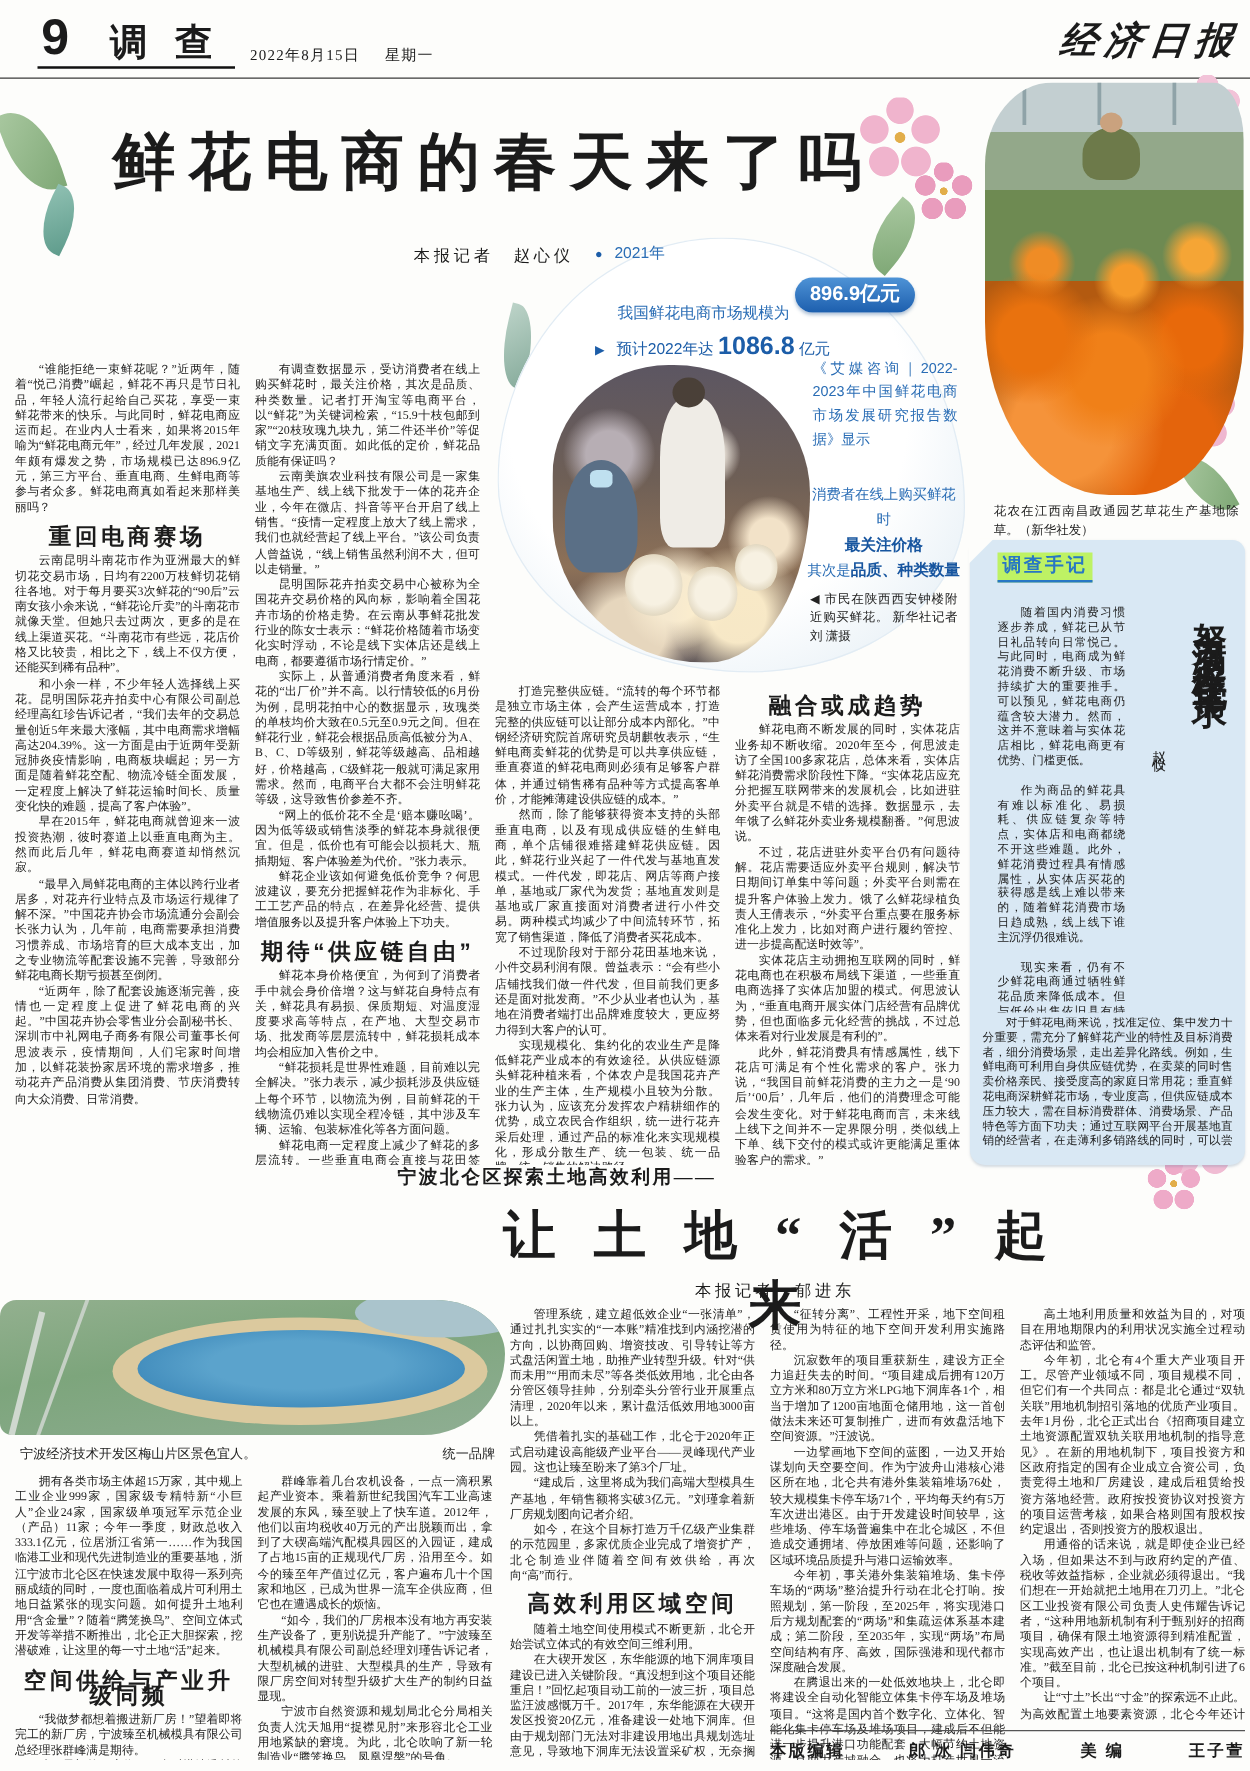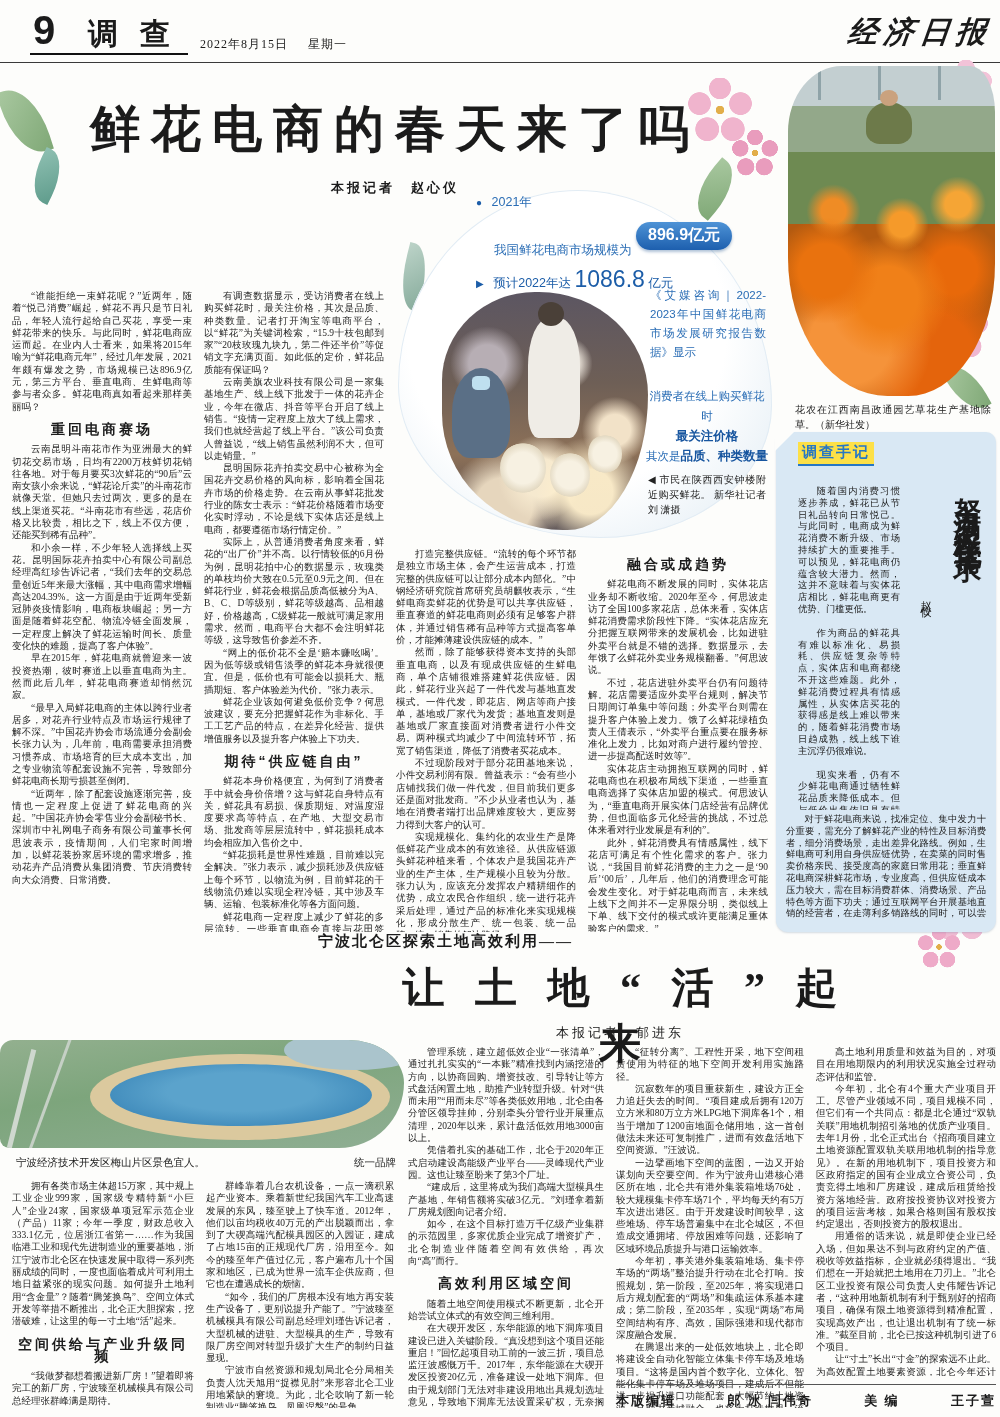--- a/index.html
+++ b/index.html
@@ -23,36 +23,36 @@
       radial-gradient(circle at 70% 80%, var(--p) 0 17%, transparent 18%),
       radial-gradient(circle at 30% 80%, var(--p) 0 17%, transparent 18%),
       radial-gradient(circle at 18% 40%, var(--p) 0 17%, transparent 18%),
       radial-gradient(circle at 50% 50%, #e2ae4a 0 9%, transparent 10%);
   }
   .leaf{position:absolute;background:linear-gradient(135deg,#a9c8a0,#7fa876);border-radius:0 80% 0 80%;}
 
   
   #a1-title{position:absolute;left:75px;top:96px;width:640px;text-align:center;font-size:50px;font-weight:bold;
             letter-spacing:11px;font-family:"Liberation Sans",sans-serif;}
-  #a1-byline{position:absolute;left:200px;top:179px;width:390px;text-align:center;font-size:13px;letter-spacing:3px;font-weight:bold;}
+  #a1-byline{position:absolute;left:200px;top:196px;width:390px;text-align:center;font-size:13px;letter-spacing:3px;}
   #a1-summary{position:absolute;left:35px;top:224px;width:372px;height:46px;background:#d6e5f2;border-radius:8px;
               padding:9px 14px;font-size:12.5px;line-height:20px;font-weight:bold;color:#20313f;text-indent:2em;text-align:justify;}
 
   
   #infographic{position:absolute;left:398px;top:190px;width:374px;height:348px;
      background:radial-gradient(ellipse at 45% 40%, #ffffff 0 55%, #ecf3f8 80%, #dfeaf3 100%);
      border-radius:48% 52% 46% 54% / 56% 62% 38% 44%;box-shadow:0 0 0 1px #e2ecf4 inset;}
   .stat-row{position:absolute;left:78px;font-size:12.5px;color:#2a6db5;font-family:"Liberation Sans",sans-serif;}
   .stat-bullet{color:#1c5da8;margin-right:6px;font-size:10px;}
   #stat1-l2{position:absolute;left:96px;top:52px;font-size:12.5px;color:#2a6db5;font-family:"Liberation Sans",sans-serif;text-align:center;}
   #stat1-pill{position:absolute;left:238px;top:32px;background:linear-gradient(180deg,#4e93d6,#1d5fae);
               color:#fff;font-weight:bold;font-size:16px;padding:3px 12px 4px;border-radius:16px;
               font-family:"Liberation Sans",sans-serif;box-shadow:0 2px 3px rgba(30,80,140,.35);}
   #stat2-row{position:absolute;left:78px;top:76px;color:#1c5da8;font-family:"Liberation Sans",sans-serif;font-size:12.5px;}
-  #stat2-big{font-size:23px;font-weight:normal;letter-spacing:0;}
+  #stat2-big{font-size:20px;font-weight:bold;letter-spacing:0;}
   #info-photo{position:absolute;left:44px;top:102px;width:206px;height:238px;
       border-radius:46% 54% 40% 60% / 38% 44% 58% 50%;overflow:hidden;
       background:
         radial-gradient(circle at 72% 84%, rgba(255,240,205,.95) 0 9%, transparent 22%),
         radial-gradient(circle at 48% 78%, #f6e9cf 0 9%, transparent 20%),
         radial-gradient(circle at 30% 90%, #e6d6bd 0 11%, transparent 22%),
         radial-gradient(circle at 84% 58%, #f2e2c8 0 7%, transparent 15%),
         radial-gradient(circle at 60% 30%, #efe8de 0 6%, transparent 13%),
         radial-gradient(circle at 22% 30%, #b7aeb4 0 8%, transparent 16%),
         linear-gradient(180deg,#5c5662 0%,#6e5f56 38%,#8d7158 68%,#4c444a 100%);}
@@ -82,36 +82,36 @@
   #marigold .bar{position:absolute;background:#8fa3a8;width:3px;height:34px;top:0;}
   #marigold-caption{position:absolute;left:795px;top:402px;width:196px;font-size:10px;line-height:15px;text-align:justify;}
 
   
   #notebook{position:absolute;left:776px;top:432px;width:220px;height:500px;background:#d9e8f4;
             border-radius:10px 10px 12px 12px;box-shadow:0 1px 2px rgba(90,120,150,.25);}
   #notebook .dogear{position:absolute;left:-1px;top:-1px;width:0;height:0;
       border-top:20px solid #fdfdfb;border-right:20px solid transparent;}
   #nb-label{position:absolute;left:22px;top:10px;font-size:15px;font-weight:bold;color:#2777c4;
             letter-spacing:2px;border-bottom:2px solid #2777c4;padding:1px 4px 2px;
-            font-family:"Liberation Sans",sans-serif;background:#fde047;}
+            font-family:"Liberation Sans",sans-serif;background:#bef264;}
   #nb-body{position:absolute;left:10px;top:42px;width:200px;height:448px;overflow:hidden;}
   #nb-top{display:flex;}
   #nb-left{width:126px;height:336px;overflow:hidden;font-size:9.3px;line-height:11.8px;text-align:justify;}
   #nb-left p{margin:12px;text-indent:2em;}
   #nb-right{position:relative;width:74px;height:336px;}
   #nb-vtitle{position:absolute;right:0;top:2px;writing-mode:vertical-rl;font-size:28px;font-weight:bold;
              letter-spacing:7px;font-family:"Liberation Sans",sans-serif;height:332px;}
   #nb-author{position:absolute;left:6px;top:118px;writing-mode:vertical-rl;font-size:11px;letter-spacing:3px;}
   #nb-bottom{margin-top:4px;font-size:9.3px;line-height:11.8px;text-align:justify;height:104px;overflow:hidden;}
   #nb-bottom p{margin:0;text-indent:2em;}
 
   
   .col{position:absolute;font-size:9.5px;line-height:12.3px;text-align:justify;overflow:hidden;color:#1c1c1c;}
   .col p{margin:0;text-indent:2em;}
-  .col h3{font-size:14px;font-weight:bold;text-align:center;letter-spacing:3px;margin:10px 0 8px;text-indent:0;
+  .col h3{font-size:18px;font-weight:bold;text-align:center;letter-spacing:3px;margin:10px 0 8px;text-indent:0;
           font-family:"Liberation Sans",sans-serif;}
 
   
   #a2-kicker{position:absolute;left:318px;top:932px;font-size:15px;letter-spacing:2px;font-weight:bold;}
   #a2-title{position:absolute;left:390px;top:960px;width:470px;text-align:center;font-size:42px;font-weight:bold;
             letter-spacing:10px;}
   #a2-byline{position:absolute;left:470px;top:1024px;width:300px;text-align:center;font-size:13px;letter-spacing:3px;}
   #a2-photo{position:absolute;left:0;top:1040px;width:404px;height:108px;overflow:hidden;
      border-radius:14px 60px 70px 10px / 14px 46px 70px 10px;
      background:linear-gradient(170deg,#93b08f 0%,#7da57c 40%,#8fae93 100%);}

